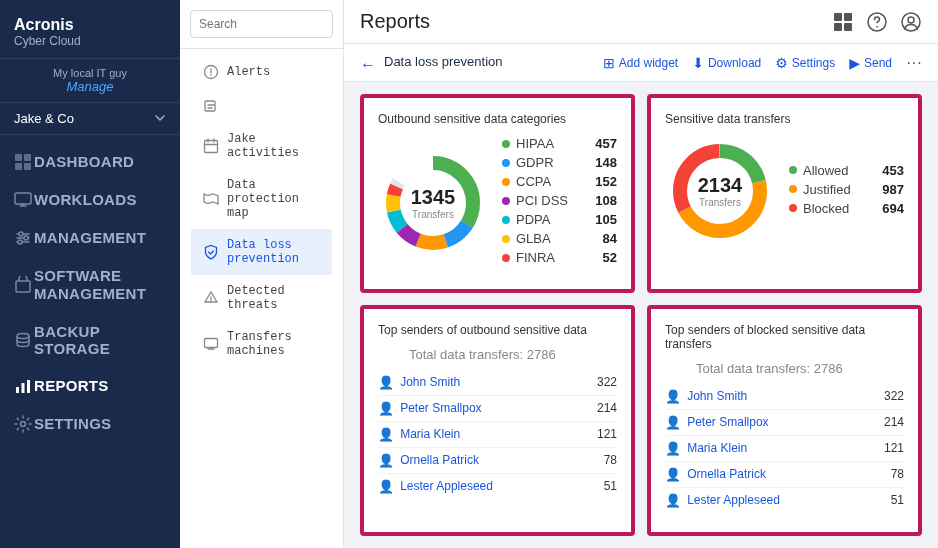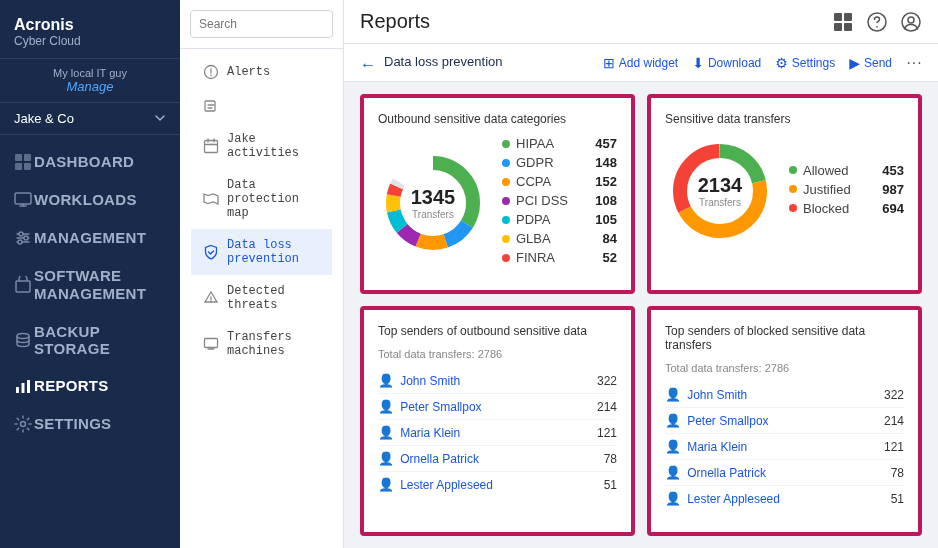--- a/index.html
+++ b/index.html
@@ -144,21 +144,21 @@
     .donut-legend { flex: 1; }
     .legend-item {
       display: flex; align-items: center; gap: 6px;
       margin-bottom: 4px; font-size: 13px; color: #444;
     }
     .legend-dot { width: 8px; height: 8px; border-radius: 50%; flex-shrink: 0; }
     .legend-name { flex: 1; }
     .legend-val { font-weight: 600; color: #222; }
 
     
-    .widget-subtitle { font-size: 11px; color: #888; margin-bottom: 8px; }
+    .widget-subtitle { font-size: 13px; color: #888; margin-bottom: 8px; margin-left: 31px; }
     .sender-row {
       display: flex; align-items: center; gap: 6px;
       padding: 5px 0; border-bottom: 1px solid #f0f2f5; font-size: 12px;
     }
     .sender-row:last-child { border-bottom: none; }
     .sender-icon { color: #1a56db; font-size: 13px; }
     .sender-name { flex: 1; color: #1a56db; cursor: pointer; }
     .sender-count { color: #333; font-weight: 500; }
   </style>
 </head>

